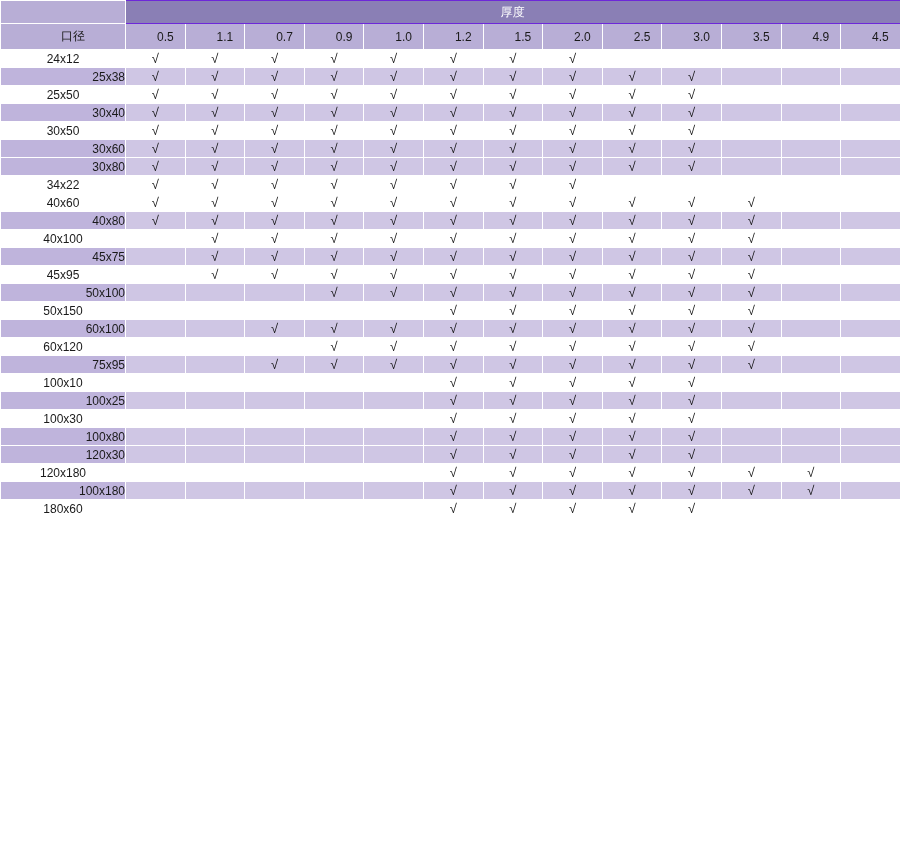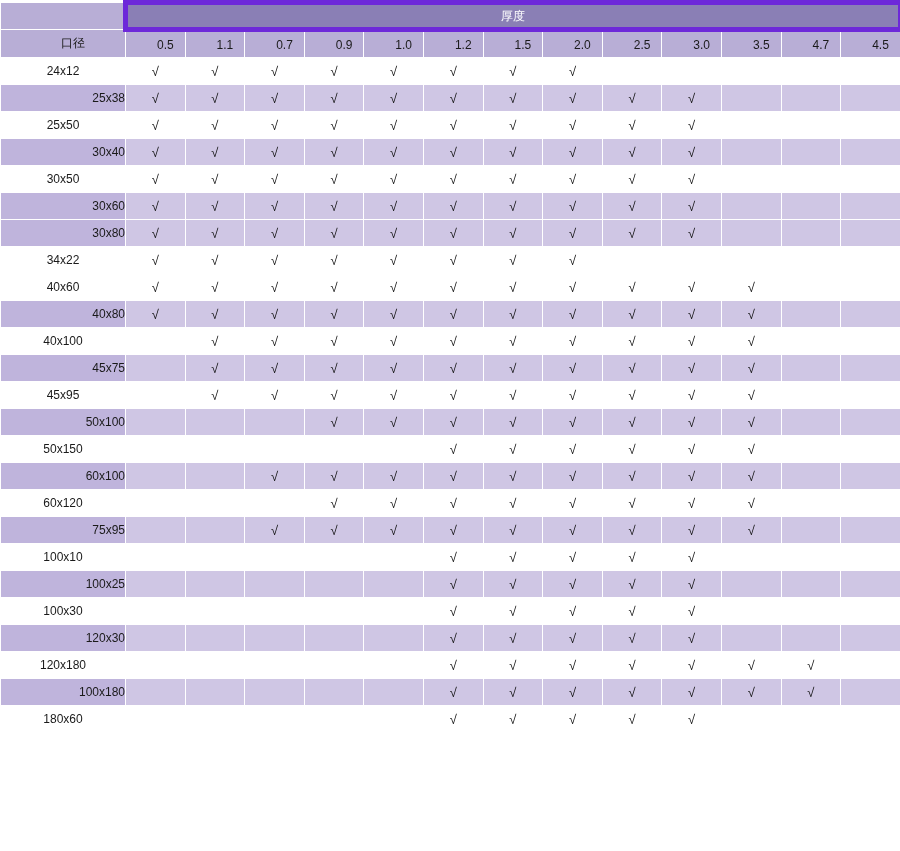--- a/index.html
+++ b/index.html
@@ -26,40 +26,40 @@
     vertical-align: middle;
     font-weight: normal;
     padding: 0;
   }
   
   tr.band-row th.band {
     background: #8a7fb5;
     color: #ffffff;
     height: 22px;
     font-size: 12px;
-    border: 5px solid #6d28d9;
+    border: 1px solid #6d28d9;
   }
   tr.band-row th.corner-top {
     background: #b8aed6;
     border: 1px solid #ffffff;
   }
   
   tr.head-row th {
     background: #b8aed6;
     color: #1a1a1a;
     height: 25px;
     font-size: 12px;
     padding-left: 20px;
   }
   tr.head-row th.rowhead-corner {
     background: #b8aed6;
   }
   
   tbody tr {
-    height: 27px;
+    height: 18px;
   }
   tbody tr.odd td {
     background: #ffffff;
   }
   tbody tr.even td {
     background: #cfc6e4;
   }
   tbody tr.odd td.rowhead {
     background: #ffffff;
   }
@@ -108,21 +108,21 @@
       <th>1.1</th>
       <th>0.7</th>
       <th>0.9</th>
       <th>1.0</th>
       <th>1.2</th>
       <th>1.5</th>
       <th>2.0</th>
       <th>2.5</th>
       <th>3.0</th>
       <th>3.5</th>
-      <th>4.7</th>
+      <th>4.9</th>
       <th>4.5</th>
     </tr>
   </thead>
   <tbody id="table-body">
       <tr class="odd">
         <td class="rowhead">24x12</td>
         <td class="cell">√</td>
         <td class="cell">√</td>
         <td class="cell">√</td>
         <td class="cell">√</td>
@@ -450,20 +450,36 @@
         <td class="cell">√</td>
         <td class="cell">√</td>
         <td class="cell">√</td>
         <td class="cell">√</td>
         <td class="cell">√</td>
         <td class="cell"></td>
         <td class="cell"></td>
         <td class="cell"></td>
       </tr>
       <tr class="even">
+        <td class="rowhead">100x80</td>
+        <td class="cell"></td>
+        <td class="cell"></td>
+        <td class="cell"></td>
+        <td class="cell"></td>
+        <td class="cell"></td>
+        <td class="cell">√</td>
+        <td class="cell">√</td>
+        <td class="cell">√</td>
+        <td class="cell">√</td>
+        <td class="cell">√</td>
+        <td class="cell"></td>
+        <td class="cell"></td>
+        <td class="cell"></td>
+      </tr>
+      <tr class="even">
         <td class="rowhead">120x30</td>
         <td class="cell"></td>
         <td class="cell"></td>
         <td class="cell"></td>
         <td class="cell"></td>
         <td class="cell"></td>
         <td class="cell">√</td>
         <td class="cell">√</td>
         <td class="cell">√</td>
         <td class="cell">√</td>

